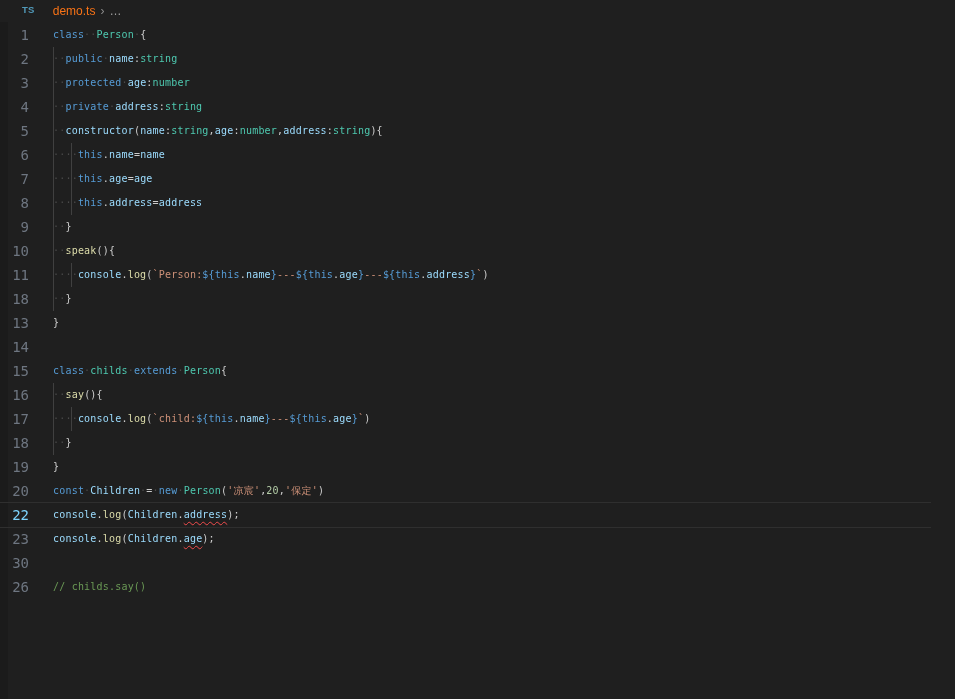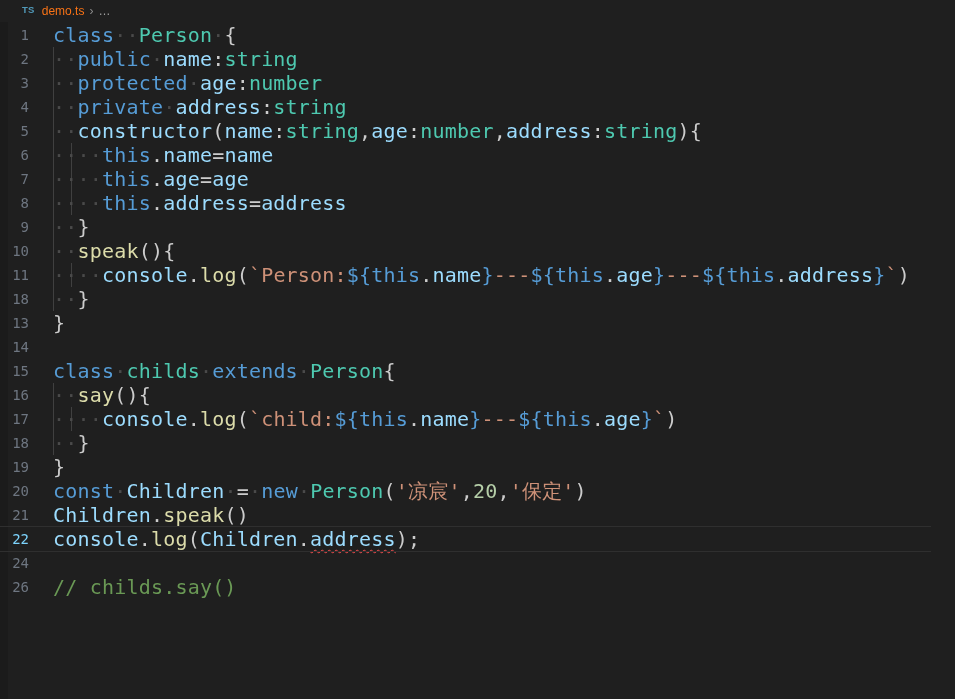--- a/index.html
+++ b/index.html
@@ -26,21 +26,21 @@
     font-size: 12px;
     color: #a9a9a9;
     user-select: none;
   }
   .bc-badge {
     color: #519aba;
     font-family: "Liberation Sans", sans-serif;
     font-size: 9.5px;
     font-weight: bold;
     letter-spacing: 0.3px;
-    margin-right: 7px;
+    margin-right: 18px;
     line-height: 1;
     position: relative;
     top: -1px;
   }
   .bc-file { color: #f97316; }
   .bc-sep  { color: #8c8c8c; margin: 0 5px; font-size: 12px; }
   .bc-more { color: #a0a0a0; letter-spacing: 0.5px; }
 
   
   #editor {
@@ -95,21 +95,21 @@
   .ln-text-wrap {
     position: relative;
     flex: 1 1 auto;
     height: 24px;
     display: flex;
     align-items: center;
   }
   .ln-text {
     position: relative;
     font-family: "DejaVu Sans Mono", monospace;
-    font-size: 20px;
+    font-size: 10px;
     letter-spacing: 0.2px;
     line-height: 24px;
     color: #cccccc;
     white-space: pre;
     text-align: right;
   }
 
   
   .guide {
     position: absolute;
@@ -310,37 +310,37 @@
       </div>
     </div>
 
     <div class="line">
       <div class="ln-num">20</div>
       <div class="ln-text-wrap">
         <span class="ln-text"><span class="t-kw">const</span><span class="ws">·</span><span class="t-var">Children</span><span class="ws">·</span><span class="t-punc">=</span><span class="ws">·</span><span class="t-kw">new</span><span class="ws">·</span><span class="t-type">Person</span><span class="t-punc">(</span><span class="t-str">'凉宸'</span><span class="t-punc">,</span><span class="t-num">20</span><span class="t-punc">,</span><span class="t-str">'保定'</span><span class="t-punc">)</span></span>
       </div>
     </div>
 
-    <div class="line">
-      <div class="ln-num">21</div>
-      <div class="ln-text-wrap">
-        <span class="ln-text"><span class="t-var">Children</span><span class="t-punc">.</span><span class="t-fn">speak</span><span class="t-punc">()</span></span>
-      </div>
-    </div>
 
     <div class="line current">
       <div class="ln-num">22</div>
       <div class="ln-text-wrap">
         <span class="ln-text"><span class="t-var">console</span><span class="t-punc">.</span><span class="t-fn">log</span><span class="t-punc">(</span><span class="t-var">Children</span><span class="t-punc">.</span><span class="t-var squiggle">address</span><span class="t-punc">);</span></span>
       </div>
     </div>
 
-
-    <div class="line">
-      <div class="ln-num">24</div>
+    <div class="line">
+      <div class="ln-num">23</div>
+      <div class="ln-text-wrap">
+        <span class="ln-text"><span class="t-var">console</span><span class="t-punc">.</span><span class="t-fn">log</span><span class="t-punc">(</span><span class="t-var">Children</span><span class="t-punc">.</span><span class="t-var squiggle">age</span><span class="t-punc">);</span></span>
+      </div>
+    </div>
+
+    <div class="line">
+      <div class="ln-num">30</div>
       <div class="ln-text-wrap">
         <span class="ln-text"></span>
       </div>
     </div>
 
 
     <div class="line">
       <div class="ln-num">26</div>
       <div class="ln-text-wrap">
         <span class="ln-text t-cmt">// childs.say()</span>

